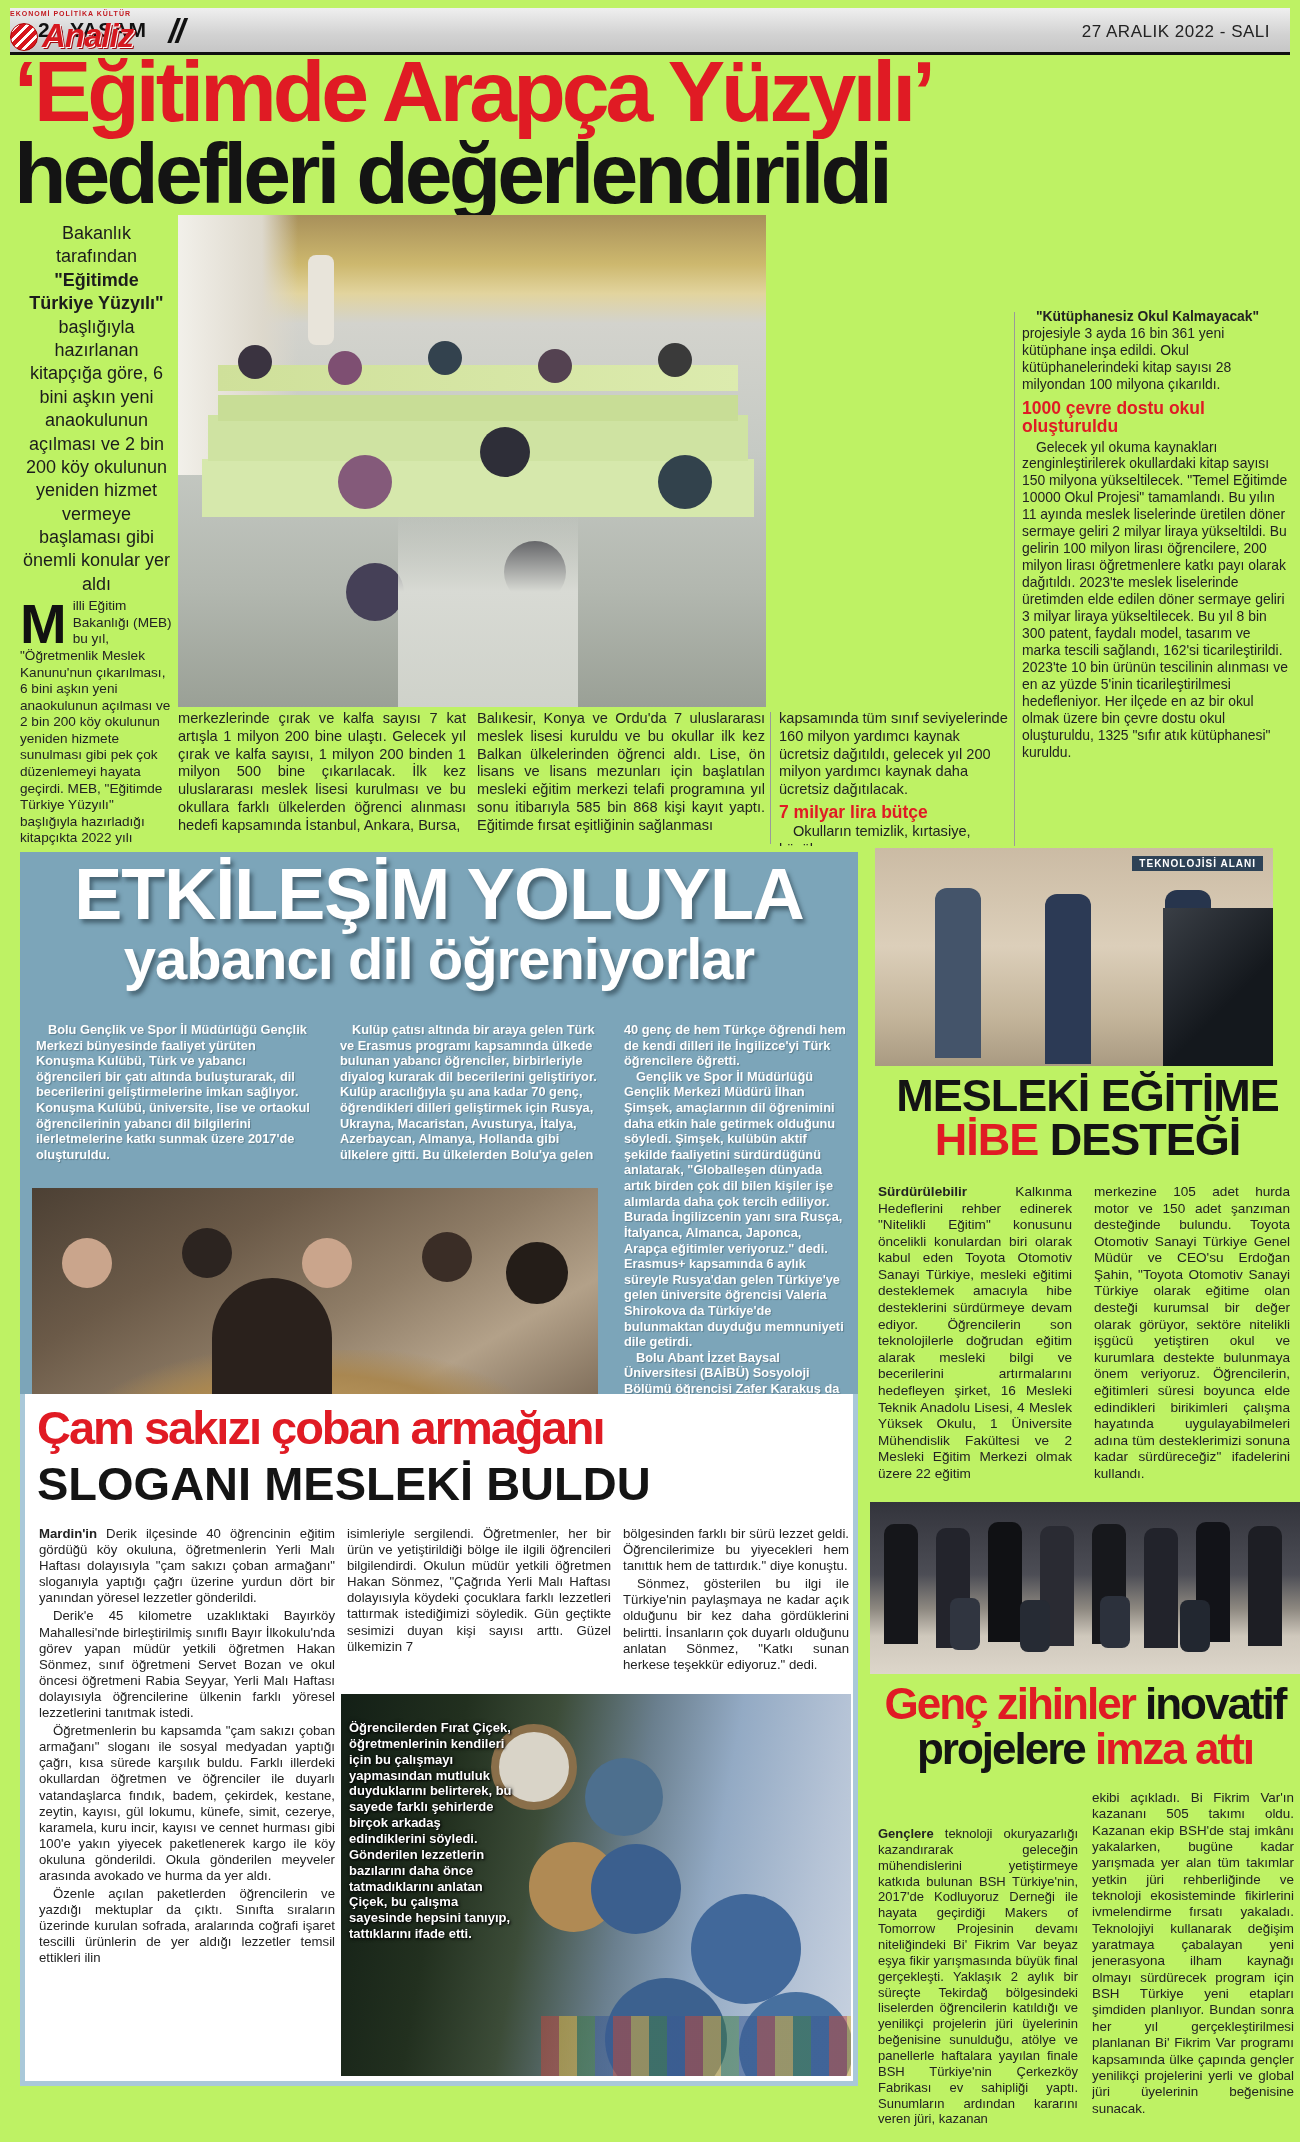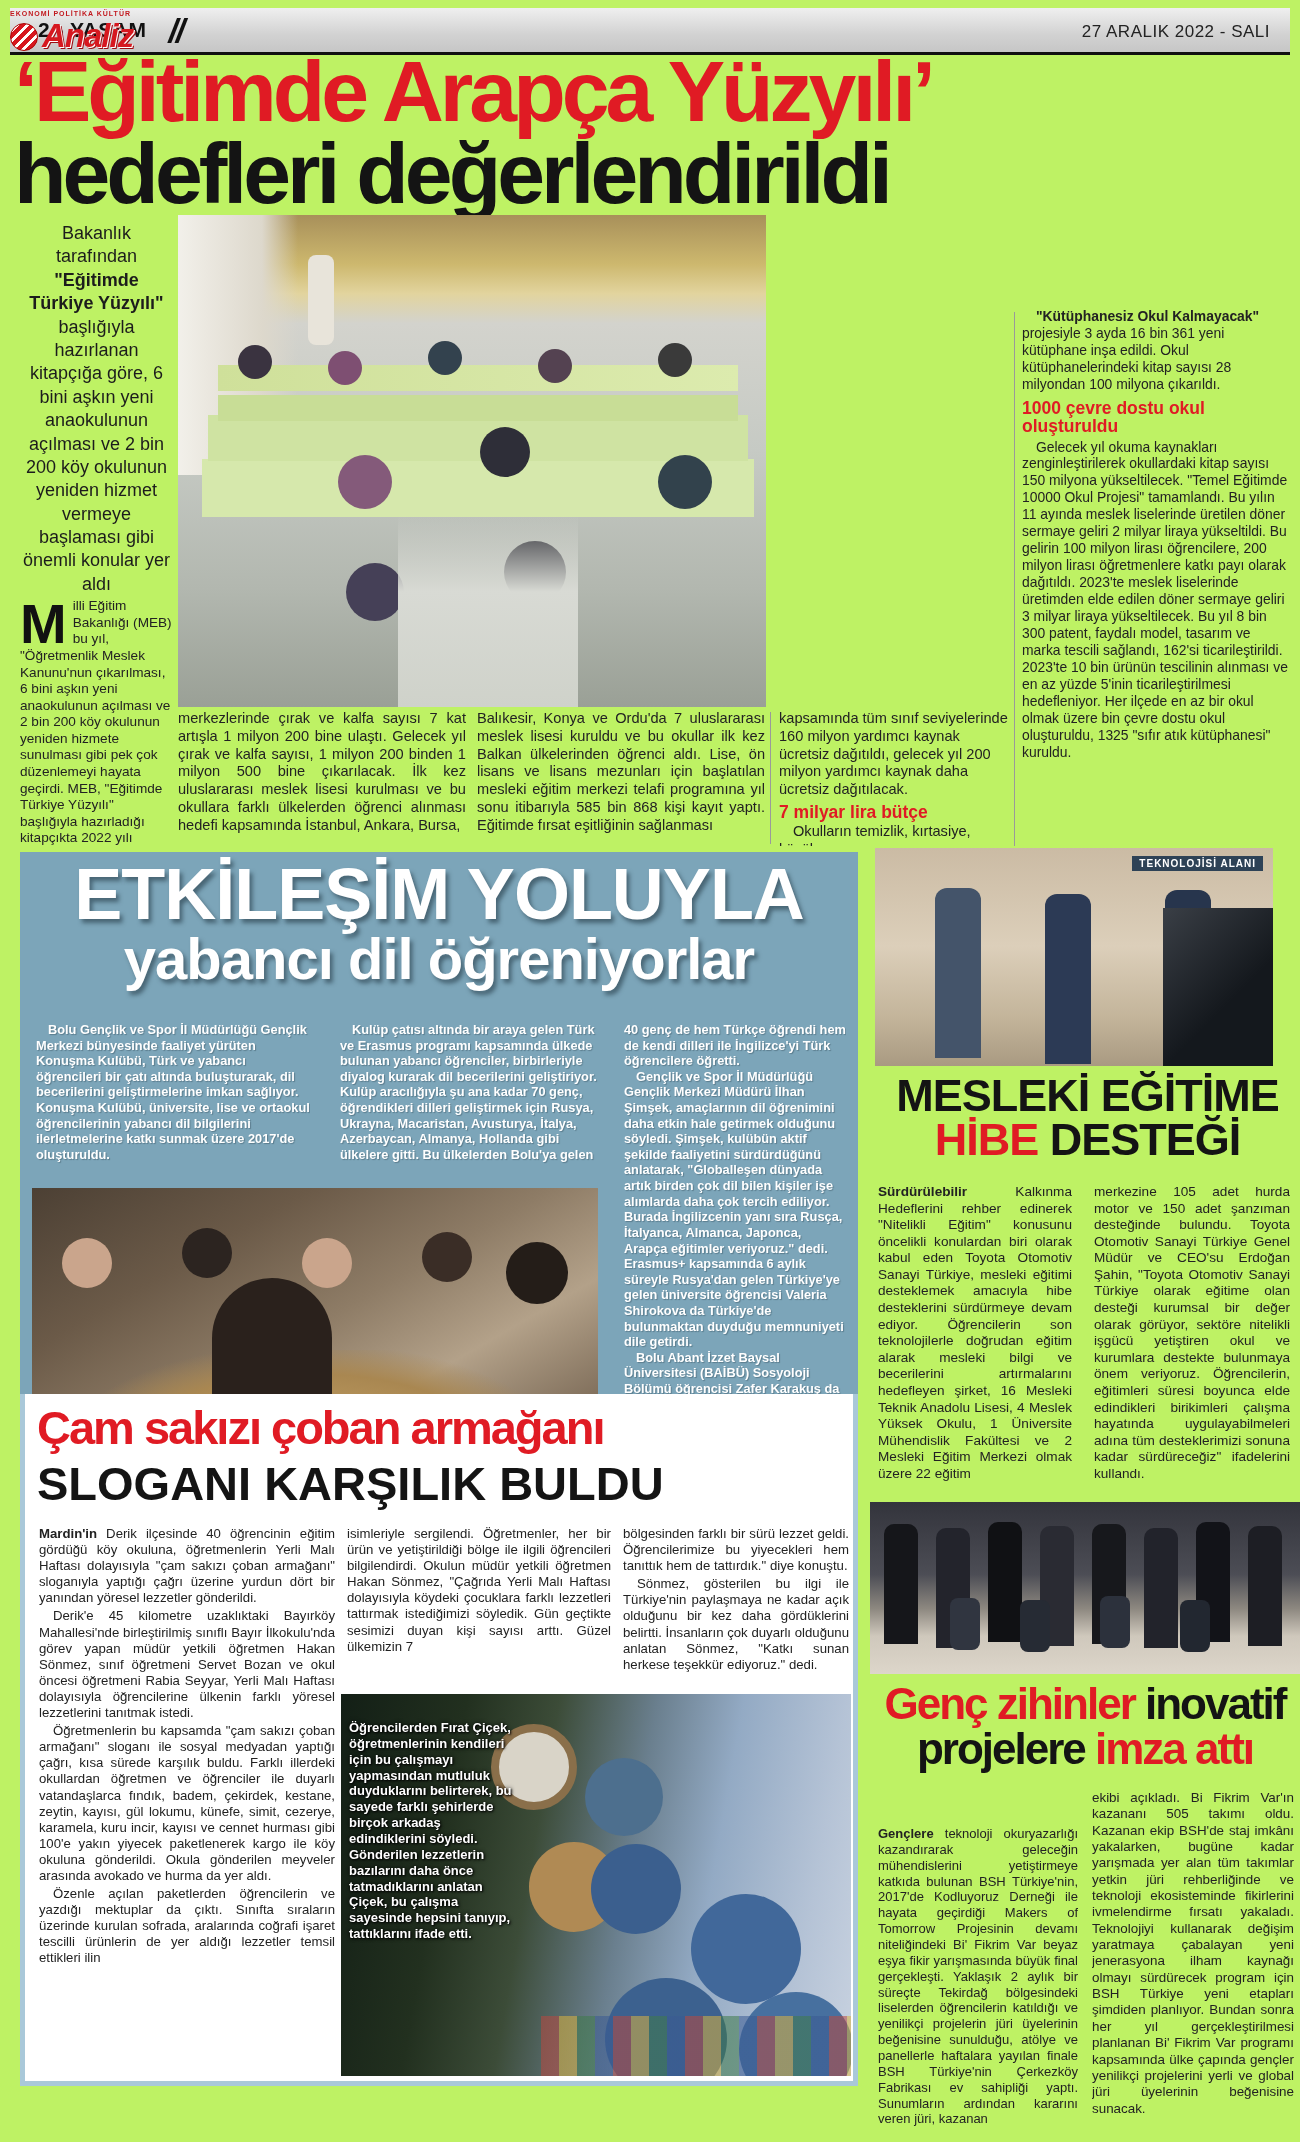--- a/index.html
+++ b/index.html
@@ -175,21 +175,21 @@
   </div>
   <div class="abs ovh body-txt justify" style="left:878px;top:1184px;width:194px;height:336px;font-size:13.6px;">
     <p class="noind"><b>Sürdürülebilir</b><span> Kalkınma Hedeflerini rehber edinerek "Nitelikli Eğitim" konusunu öncelikli konulardan biri olarak kabul eden Toyota Otomotiv Sanayi Türkiye, mesleki eğitimi desteklemek amacıyla hibe desteklerini sürdürmeye devam ediyor. Öğrencilerin son teknolojilerle doğrudan eğitim alarak mesleki bilgi ve becerilerini artırmalarını hedefleyen şirket, 16 Mesleki Teknik Anadolu Lisesi, 4 Meslek Yüksek Okulu, 1 Üniversite Mühendislik Fakültesi ve 2 Mesleki Eğitim Merkezi olmak üzere 22 eğitim</span></p>
   </div>
   <div class="abs ovh body-txt justify" style="left:1094px;top:1184px;width:196px;height:336px;font-size:13.6px;">
     <p class="noind">merkezine 105 adet hurda motor ve 150 adet şanzıman desteğinde bulundu. Toyota Otomotiv Sanayi Türkiye Genel Müdür ve CEO'su Erdoğan Şahin, "Toyota Otomotiv Sanayi Türkiye olarak eğitime olan desteği kurumsal bir değer olarak görüyor, sektöre nitelikli işgücü yetiştiren okul ve kurumlara destekte bulunmaya önem veriyoruz. Öğrencilerin, eğitimleri süresi boyunca elde edindikleri birikimleri çalışma hayatında uygulayabilmeleri adına tüm desteklerimizi sonuna kadar sürdüreceğiz" ifadelerini kullandı.</p>
   </div>
 
   <div class="abs slogan-box">
     <div class="slogan-title-red">Çam sakızı çoban armağanı</div>
-    <div class="slogan-title-black">SLOGANI KARŞILIK BULDU</div>
+    <div class="slogan-title-black">SLOGANI MESLEKİ BULDU</div>
 
     <div class="ovh body-txt justify abs" style="left:14px;top:132px;width:296px;height:542px;font-size:13.2px;">
       <p class="noind"><b>Mardin'in</b><span> Derik ilçesinde 40 öğrencinin eğitim gördüğü köy okuluna, öğretmenlerin Yerli Malı Haftası dolayısıyla "çam sakızı çoban armağanı" sloganıyla yaptığı çağrı üzerine yurdun dört bir yanından yöresel lezzetler gönderildi.</span></p>
       <p>Derik'e 45 kilometre uzaklıktaki Bayırköy Mahallesi'nde birleştirilmiş sınıflı Bayır İlkokulu'nda görev yapan müdür yetkili öğretmen Hakan Sönmez, sınıf öğretmeni Servet Bozan ve okul öncesi öğretmeni Rabia Seyyar, Yerli Malı Haftası dolayısıyla öğrencilerine ülkenin farklı yöresel lezzetlerini tanıtmak istedi.</p>
       <p>Öğretmenlerin bu kapsamda "çam sakızı çoban armağanı" sloganı ile sosyal medyadan yaptığı çağrı, kısa sürede karşılık buldu. Farklı illerdeki okullardan öğretmen ve öğrenciler ile duyarlı vatandaşlarca fındık, badem, çekirdek, kestane, zeytin, kayısı, gül lokumu, künefe, simit, cezerye, karamela, kuru incir, kayısı ve cennet hurması gibi 100'e yakın yiyecek paketlenerek kargo ile köy okuluna gönderildi. Okula gönderilen meyveler arasında avokado ve hurma da yer aldı.</p>
       <p>Özenle açılan paketlerden öğrencilerin ve yazdığı mektuplar da çıktı. Sınıfta sıraların üzerinde kurulan sofrada, aralarında coğrafi işaret tescilli ürünlerin de yer aldığı lezzetler temsil ettikleri ilin</p>
     </div>
     <div class="ovh body-txt justify abs" style="left:322px;top:132px;width:264px;height:164px;font-size:13.2px;">
       <p class="noind">isimleriyle sergilendi. Öğretmenler, her bir ürün ve yetiştirildiği bölge ile ilgili öğrencileri bilgilendirdi. Okulun müdür yetkili öğretmen Hakan Sönmez, "Çağrıda Yerli Malı Haftası dolayısıyla köydeki çocuklara farklı lezzetleri tattırmak istediğimizi söyledik. Gün geçtikte sesimizi duyan kişi sayısı arttı. Güzel ülkemizin 7</p>
     </div>

